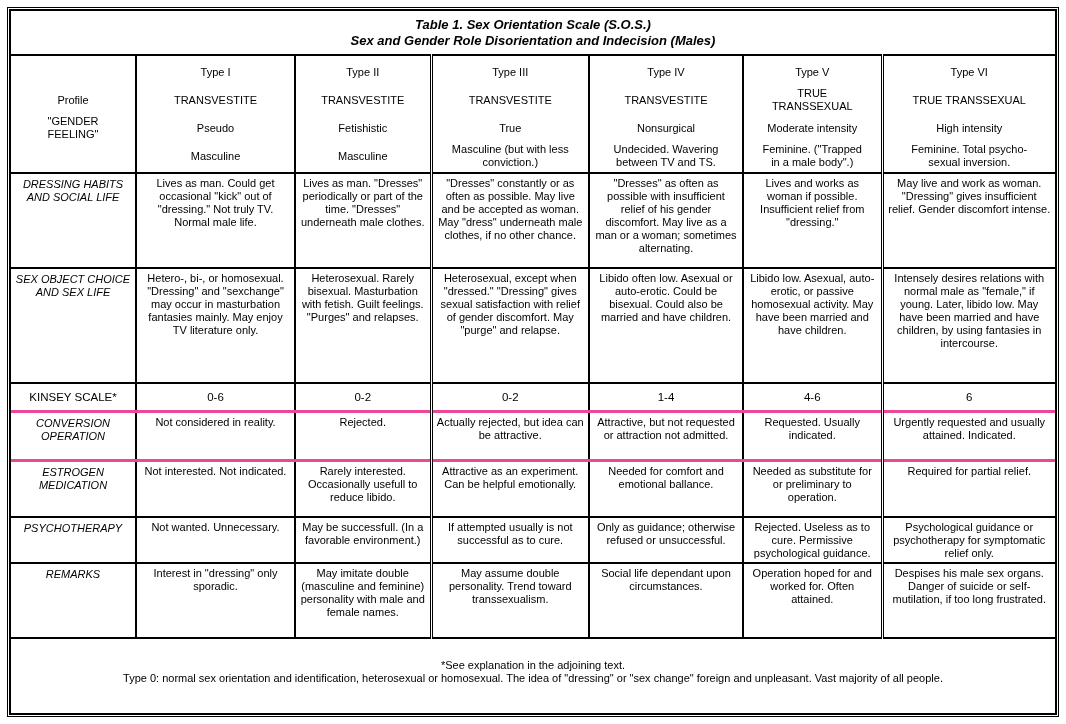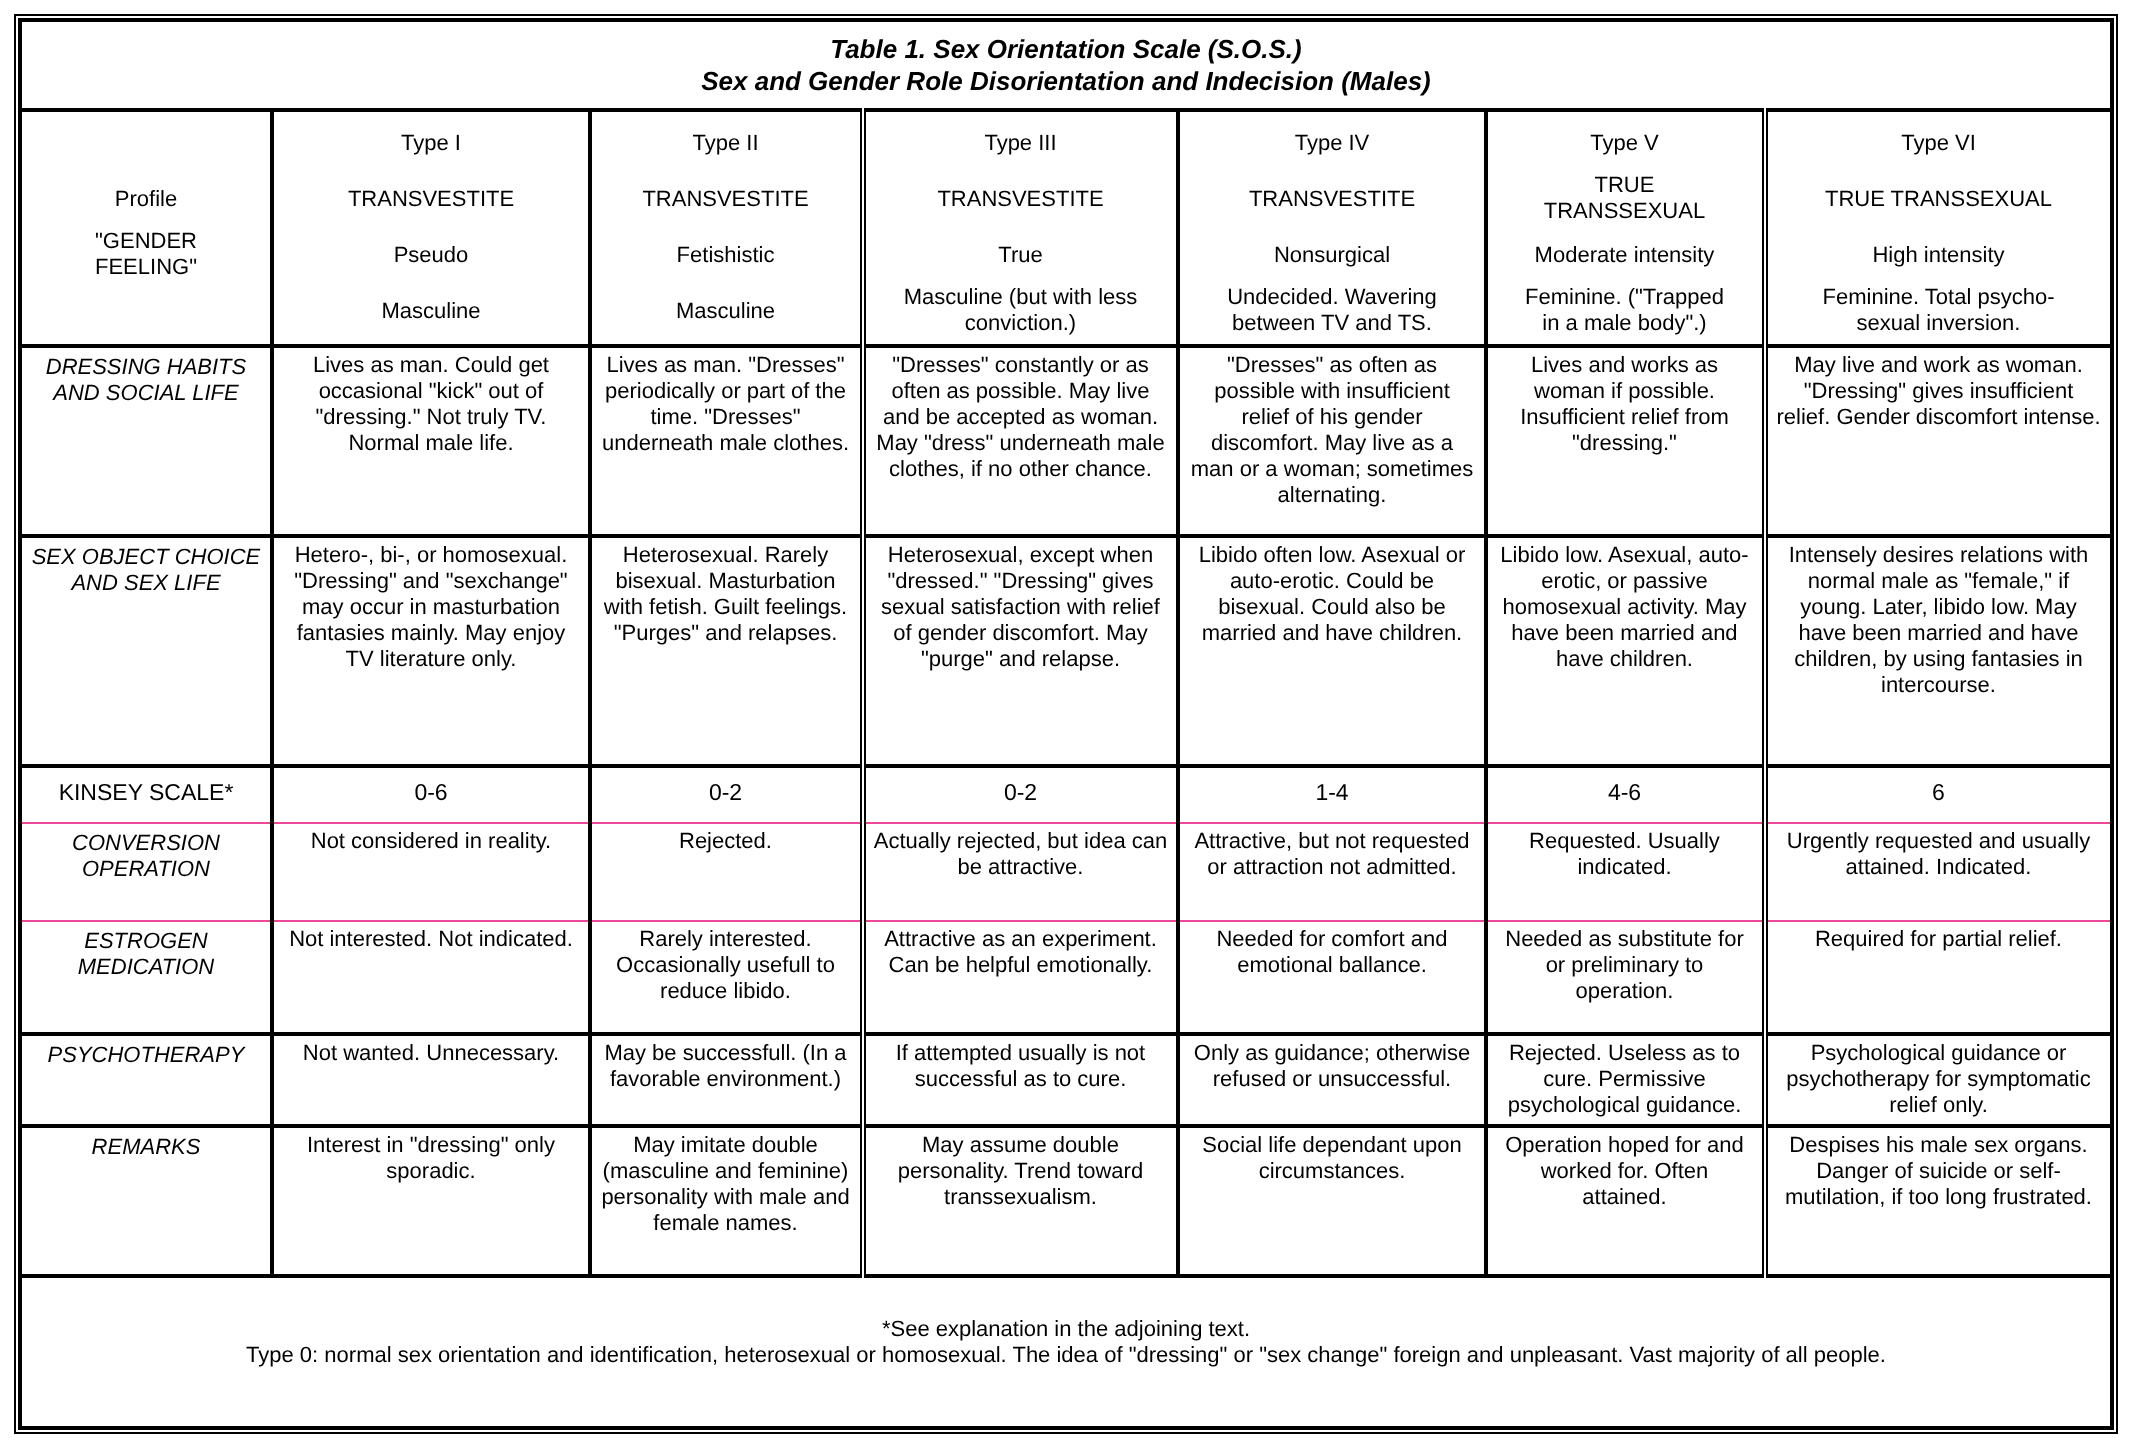--- a/index.html
+++ b/index.html
@@ -33,21 +33,21 @@
     font-size:11px;
     line-height:13px;
     padding:3px 4px 2px 4px;
     overflow:hidden;
   }
   
   td.bl{border-left:2px solid #000;}
   td.bld{border-left:3px double #000;}
   
   tr.hsep > td{border-bottom:2px solid #000;border-radius:21px;}
-  tr.hsep-heavy > td{border-bottom:1px solid #ec4899;}
+  tr.hsep-heavy > td{border-bottom:3px solid #ec4899;}
 
   tr.title-row td{
     vertical-align:middle;
     font-size:13px;line-height:16px;
     font-weight:bold;font-style:italic;
     padding:2px 0;
   }
   tr.group-row td{
     vertical-align:middle;
     font-size:12px;line-height:14px;

